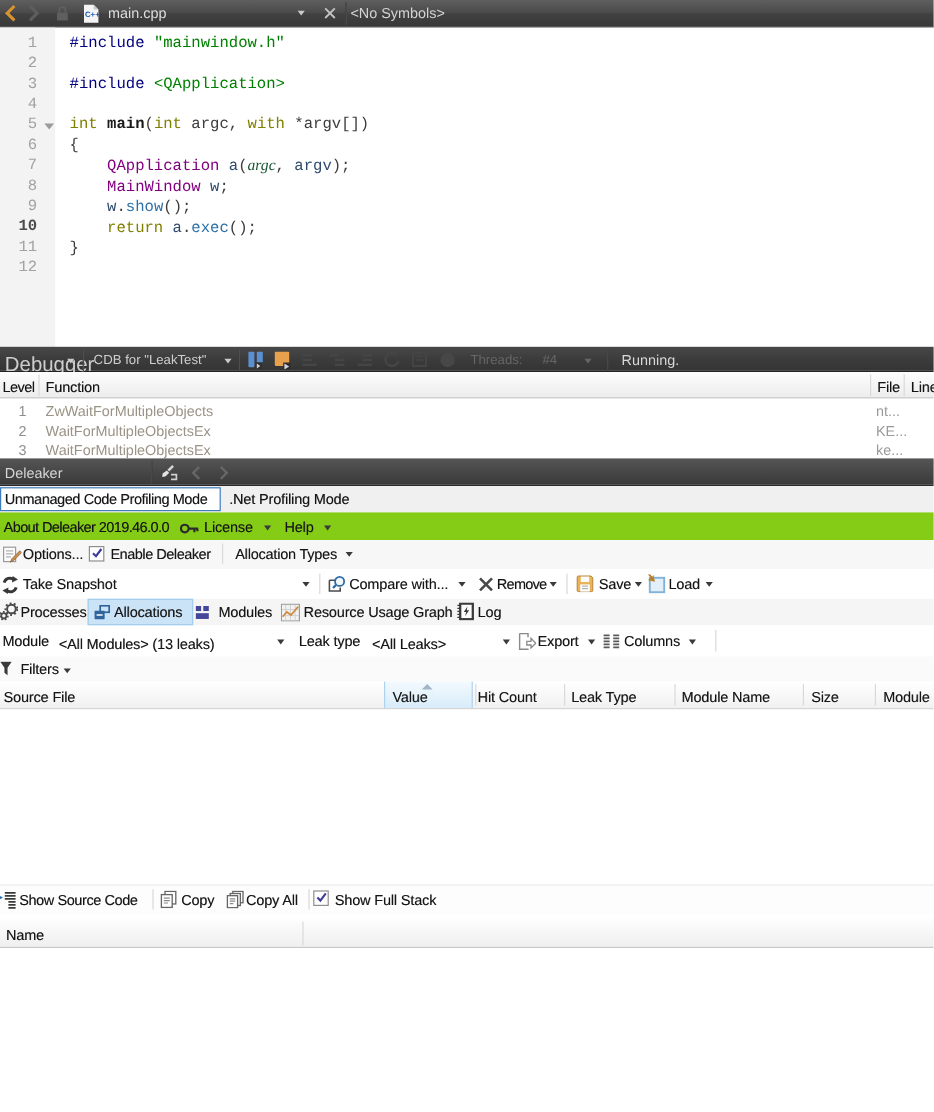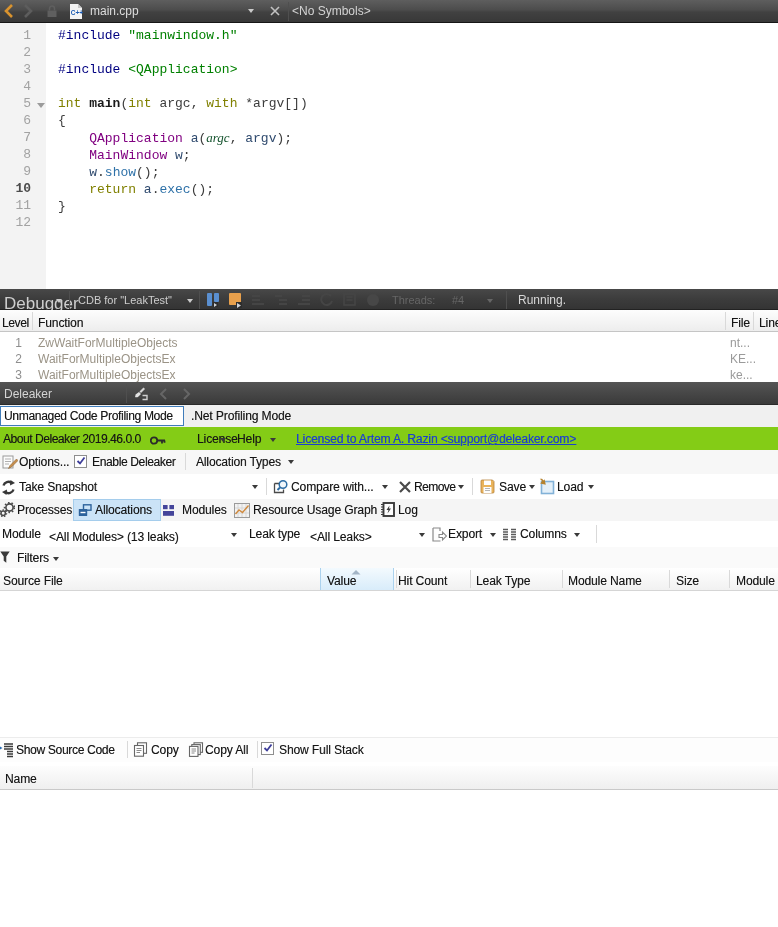--- a/index.html
+++ b/index.html
@@ -169,25 +169,24 @@
   <div class="abs t12" style="left:4px;top:4px;letter-spacing:-0.3px;">Unmanaged Code Profiling Mode</div>
   <div class="abs t12" style="left:191px;top:4px;">.Net Profiling Mode</div>
 </div>
 
 <div class="abs" style="left:0;top:427px;width:778px;height:23px;background:#84cc16;">
   <div class="abs t12" style="left:3px;top:5px;letter-spacing:-0.45px;">About Deleaker 2019.46.0.0</div>
   <svg class="abs" style="left:150px;top:9px;" width="16" height="9" viewBox="0 0 16 9">
     <circle cx="4" cy="4.5" r="3.2" stroke="#2b2b2b" stroke-width="1.8" fill="none"></circle>
     <path d="M7 4.5 h8 M12 4.5 v3 M14.5 4.5 v2.2" stroke="#2b2b2b" stroke-width="1.8"></path>
   </svg>
-  <div class="abs t12" style="left:170px;top:5px;letter-spacing:-0.1px;margin-left:27px;">License</div>
+  <div class="abs t12" style="left:170px;top:5px;letter-spacing:-0.1px;">License</div>
   <span class="abs arr" style="left:220px;top:11px;"></span>
   <div class="abs t12" style="left:237px;top:5px;">Help</div>
   <span class="abs arr" style="left:270px;top:11px;"></span>
-  <div class="abs t12" style="left:296px;top:5px;color:#1b3fd0;text-decoration:underline;text-shadow:0.4px 0 0 rgba(27,63,208,0.55);">Licensed to Artem A. Razin &lt;support@deleaker.com&gt;</div>
 </div>
 
 <div class="abs" style="left:0;top:450px;width:778px;height:24px;background:#f7f7f7;">
   <svg class="abs" style="left:2px;top:5px;" width="16" height="15" viewBox="0 0 16 15">
     <rect x="1" y="1" width="10" height="12" fill="#fcfcfc" stroke="#9a9a9a"></rect>
     <path d="M3 4 h6 M3 6.5 h6 M3 9 h4" stroke="#b0b0b0" stroke-width="1"></path>
     <path d="M14.5 4 L8 10.5 l-1.5 3 3-1.5 6.5-6.5 z" fill="#c98f4e" stroke="#8a6434" stroke-width="0.6"></path>
   </svg>
   <div class="abs t12" style="left:19px;top:5px;">Options...</div>
   <div class="abs" style="left:74px;top:5px;width:13px;height:13px;background:#fff;

